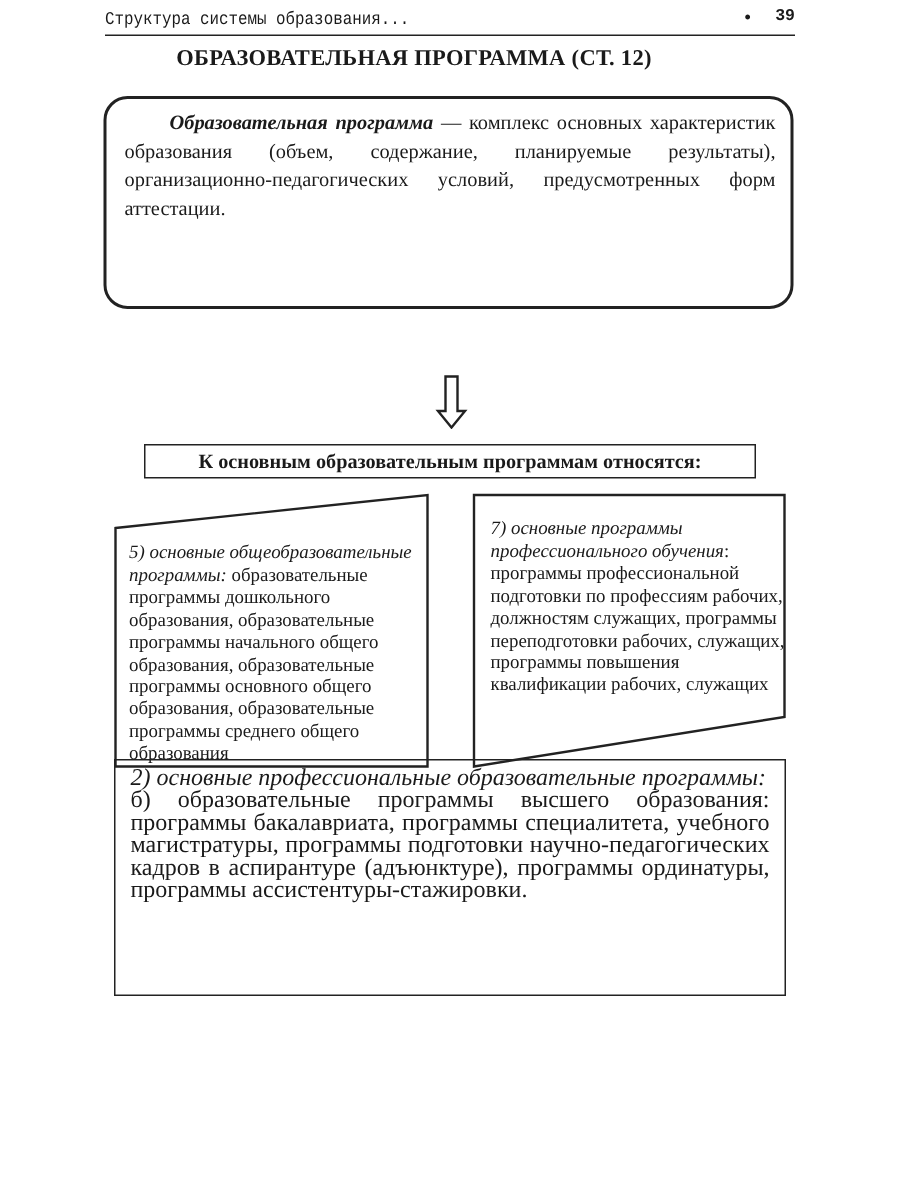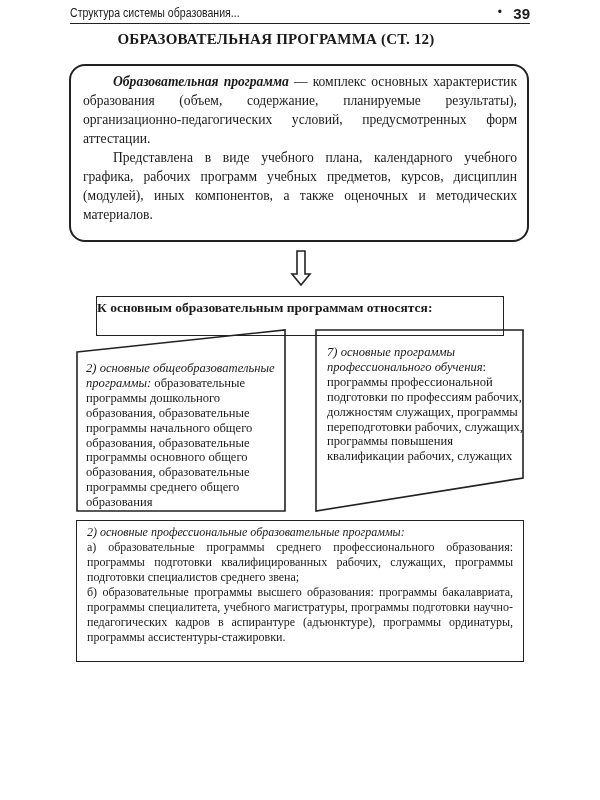--- a/index.html
+++ b/index.html
@@ -1,74 +1,72 @@
 <!DOCTYPE html>
 <html><head>
 <meta charset="utf-8">
 <style>
   html, body { margin: 0; padding: 0; background: #ffffff; }
   body { width: 600px; height: 800px; position: relative; overflow: hidden; color: #1a1a1a; }
   .serif { font-family: "Liberation Serif", "DejaVu Serif", serif; }
-  .sans { font-family: Liberation Sans, sans-serif; }
+  .sans { font-family: Liberation Mono, monospace; }
 
   .running-head { position: absolute; left: 70px; top: 4px; width: 460px; height: 18px; font-size: 12px; }
   .running-head .title { position: absolute; left: 0; top: 2px; transform: scaleX(0.88); transform-origin: left; white-space: nowrap; }
   .running-head .bullet { position: absolute; right: 28px; top: 1px; font-size: 12px; }
-  .running-head .pnum { position: absolute; right: 0; top: 1px; font-weight: bold; font-size: 15px; }
+  .running-head .pnum { position: absolute; right: 0; top: 1px; font-weight: bold; font-size: 11px; }
   .head-rule { position: absolute; left: 70px; top: 23px; width: 460px; height: 0; border-top: 1.5px solid #222; }
 
   .page-title { position: absolute; left: 0; width: 552px; top: 31px; text-align: center; font-weight: bold; font-size: 15px; letter-spacing: 0.2px; }
 
-  .def-box { position: absolute; left: 69px; top: 64px; width: 460px; height: 178px; border: 2.5px solid #222; border-radius: 16px; box-sizing: border-box; padding: 6px 10px 0 12px; font-size: 13.6px; line-height: 19px; text-align: justify; }
+  .def-box { position: absolute; left: 69px; top: 64px; width: 460px; height: 142px; border: 2.5px solid #222; border-radius: 16px; box-sizing: border-box; padding: 6px 10px 0 12px; font-size: 13.6px; line-height: 19px; text-align: justify; }
   .def-box p { margin: 0; }
   .def-box .indent { text-indent: 30px; }
   .def-box .term { font-style: italic; font-weight: bold; }
 
   .arrow { position: absolute; left: 290px; top: 250px; width: 22px; height: 36px; }
 
-  .list-header { position: absolute; left: 96px; top: 296px; width: 408px; height: 40px; border: 1.5px solid #222; box-sizing: border-box; text-align: left; font-weight: bold; font-size: 13.5px; line-height: 21px; }
+  .list-header { position: absolute; left: 96px; top: 296px; width: 408px; height: 23px; border: 1.5px solid #222; box-sizing: border-box; text-align: center; font-weight: bold; font-size: 13.5px; line-height: 21px; }
 
   .shapes { position: absolute; left: 0; top: 0; width: 600px; height: 800px; pointer-events: none; }
 
   .box1-text { position: absolute; left: 86px; top: 361px; width: 196px; font-size: 12.6px; line-height: 14.9px; }
   .box3-text { position: absolute; left: 327px; top: 345px; width: 196px; font-size: 12.6px; line-height: 14.9px; }
   .box-label { font-style: italic; }
 
-  .box2 { position: absolute; left: 76px; top: 520px; width: 448px; height: 142px; border: 1.5px solid #222; box-sizing: border-box; padding: 4px 10px 0 10px; font-size: 12px; line-height: 15px; text-align: justify; }
+  .box2 { position: absolute; left: 76px; top: 506px; width: 448px; height: 158px; border: 1.5px solid #222; box-sizing: border-box; padding: 4px 10px 0 10px; font-size: 16px; line-height: 15px; text-align: justify; }
   .box2 p { margin: 0; }
 </style>
 </head>
 <body>
 
 <div class="running-head sans">
   <span class="title">Структура системы образования...</span>
   <span class="bullet">•</span>
   <span class="pnum">39</span>
 </div>
 <div class="head-rule"></div>
 
 <div class="page-title serif">ОБРАЗОВАТЕЛЬНАЯ ПРОГРАММА (СТ. 12)</div>
 
 <div class="def-box serif">
   <p class="indent"><span class="term">Образовательная программа</span><span> — комплекс основных характеристик образования (объем, содержание, планируемые результаты), организационно-педагогических условий, предусмотренных форм аттестации.</span></p>
-  <p class="indent">Представлена в виде учебного плана, календарного учебного графика, рабочих программ учебных предметов, курсов, дисциплин (модулей), иных компонентов, а также оценочных и методических материалов.</p>
 </div>
 
 <svg class="arrow" viewBox="0 0 22 36">
   <path d="M7 1 H15 V24 H20 L11 35 L2 24 H7 Z" fill="#fff" stroke="#222" stroke-width="1.6" stroke-linejoin="miter"></path>
 </svg>
 
 <div class="list-header serif">К основным образовательным программам относятся:</div>
 
 <svg class="shapes" viewBox="0 0 600 800">
   <polygon points="77,352 285,330 285,511 77,511" fill="none" stroke="#222" stroke-width="1.6"></polygon>
   <polygon points="316,330 523,330 523,478 316,511" fill="none" stroke="#222" stroke-width="1.6"></polygon>
 </svg>
 
-<div class="box1-text serif"><span class="box-label">2) основные общеобразовательные программы:</span><span> образовательные программы дошкольного образования, образовательные программы начального общего образования, образовательные программы основного общего образования, образовательные программы среднего общего образования</span></div>
+<div class="box1-text serif"><span class="box-label">5) основные общеобразовательные программы:</span><span> образовательные программы дошкольного образования, образовательные программы начального общего образования, образовательные программы основного общего образования, образовательные программы среднего общего образования</span></div>
 
 <div class="box3-text serif"><span class="box-label">7) основные программы профессионального обучения</span><span>: программы профессиональной подготовки по профессиям рабочих, должностям служащих, программы переподготовки рабочих, служащих, программы повышения квалификации рабочих, служащих</span></div>
 
 <div class="box2 serif">
   <p class="box-label">2) основные профессиональные образовательные программы:</p>
-  <p>а) образовательные программы среднего профессионального образования: программы подготовки квалифицированных рабочих, служащих, программы подготовки специалистов среднего звена;</p>
   <p>б) образовательные программы высшего образования: программы бакалавриата, программы специалитета, учебного магистратуры, программы подготовки научно-педагогических кадров в аспирантуре (адъюнктуре), программы ординатуры, программы ассистентуры-стажировки.</p>
 </div>
 
 </body></html>

